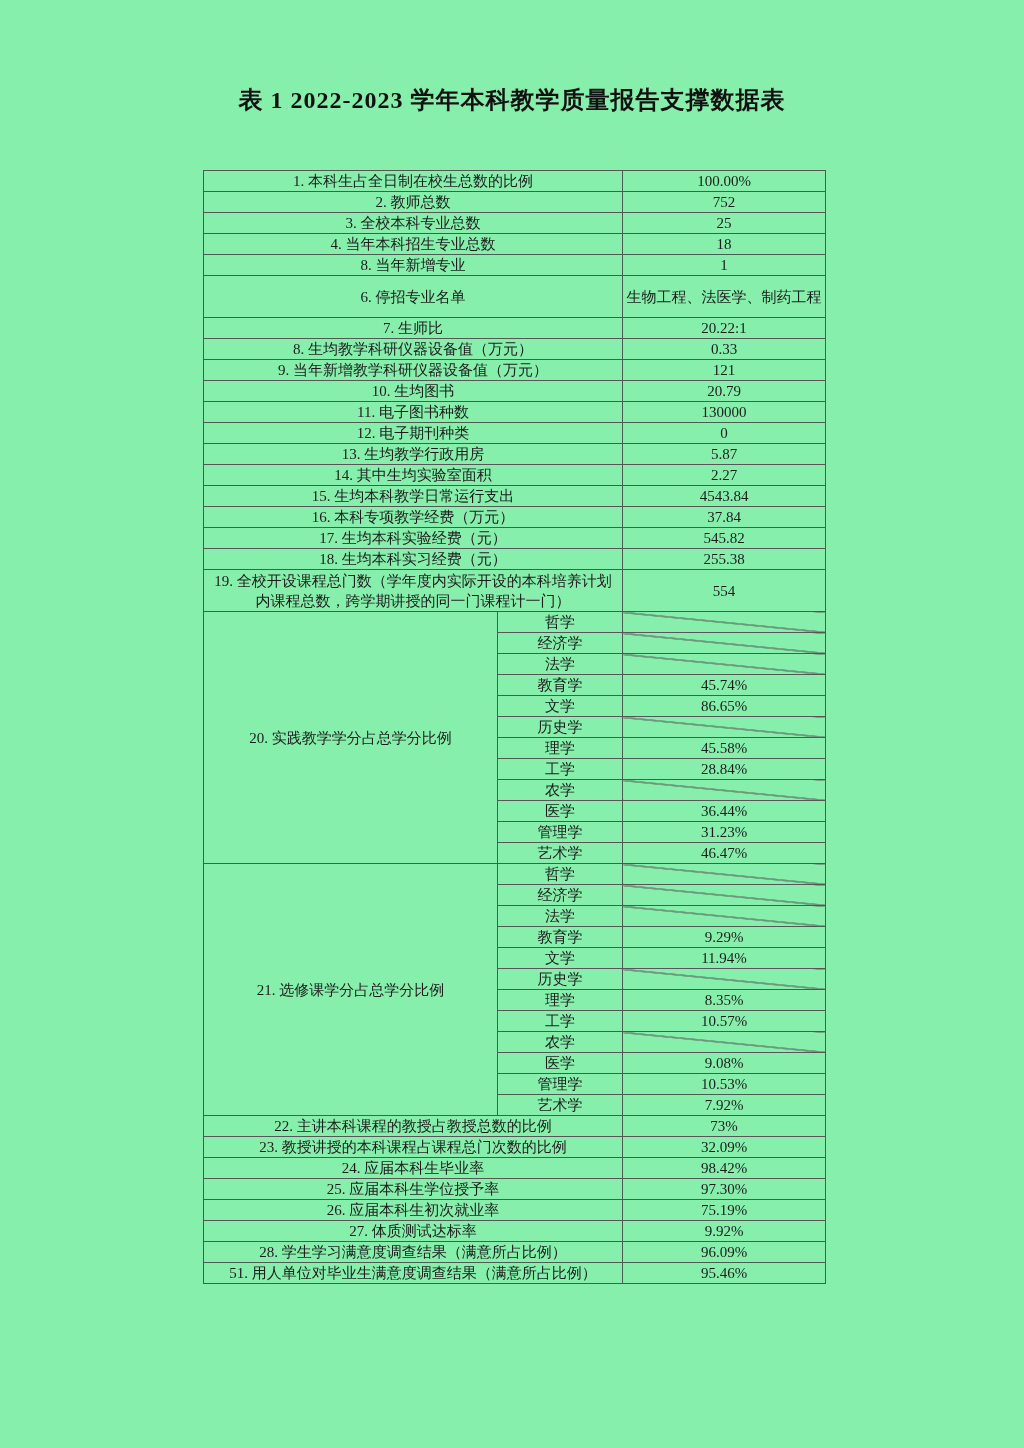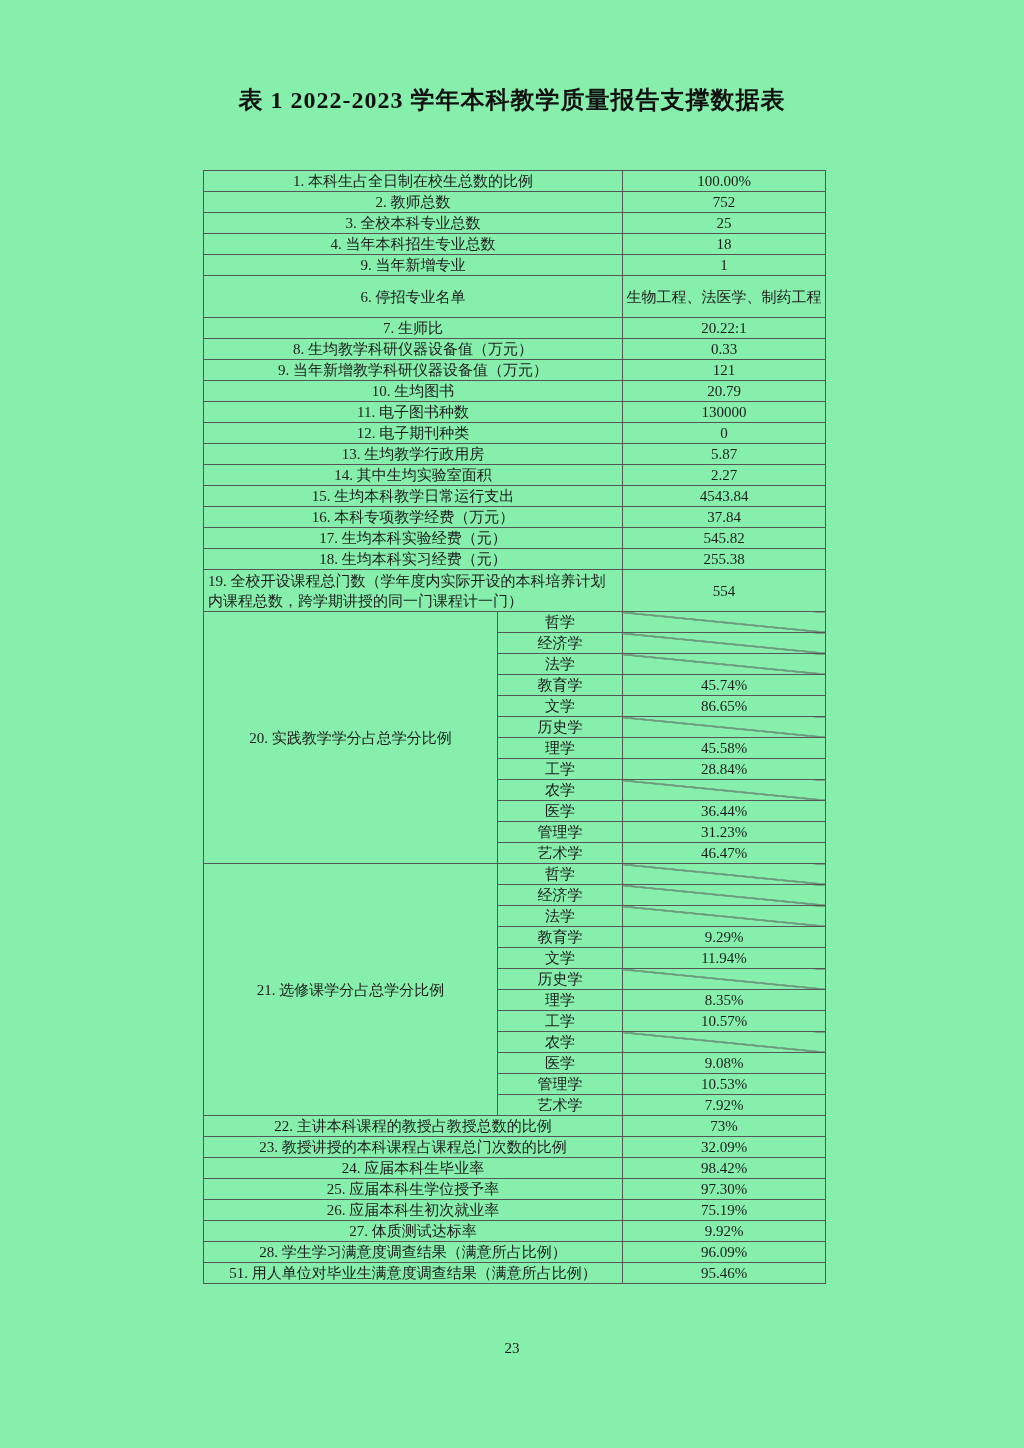--- a/index.html
+++ b/index.html
@@ -45,21 +45,21 @@
     line-height:20px;
     color:#1c1c1c;
     overflow:hidden;
   }
   table.support td.tall{
     height:41px;
     line-height:20px;
     font-family:Liberation Serif, serif;
   }
   table.support td.left{
-    text-align:left;
+    text-align:center;
     padding:0 4px;
   }
   table.support td.diag{
     background:linear-gradient(to top right,
       transparent calc(50% - 0.8px),
       #5a5a5a calc(50% - 0.3px),
       #5a5a5a calc(50% + 0.3px),
       transparent calc(50% + 0.8px));
   }
   .page-number{
@@ -97,21 +97,21 @@
           </tr>
           <tr>
             <td colspan="2">3. 全校本科专业总数</td>
             <td>25</td>
           </tr>
           <tr>
             <td colspan="2">4. 当年本科招生专业总数</td>
             <td>18</td>
           </tr>
           <tr>
-            <td colspan="2">9. 当年新增专业</td>
+            <td colspan="2">8. 当年新增专业</td>
             <td>1</td>
           </tr>
           <tr>
             <td class="tall " colspan="2">6. 停招专业名单</td>
             <td class="tall">生物工程、法医学、制药工程</td>
           </tr>
           <tr>
             <td colspan="2">7. 生师比</td>
             <td>20.22:1</td>
           </tr>
@@ -290,15 +290,14 @@
             <td>96.09%</td>
           </tr>
           <tr>
             <td colspan="2">51. 用人单位对毕业生满意度调查结果（满意所占比例）</td>
             <td>95.46%</td>
           </tr>
         </tbody>
     </table>
   </div>
 
-  <div class="page-number">23</div>
 
 </div>
 
 </body></html>

